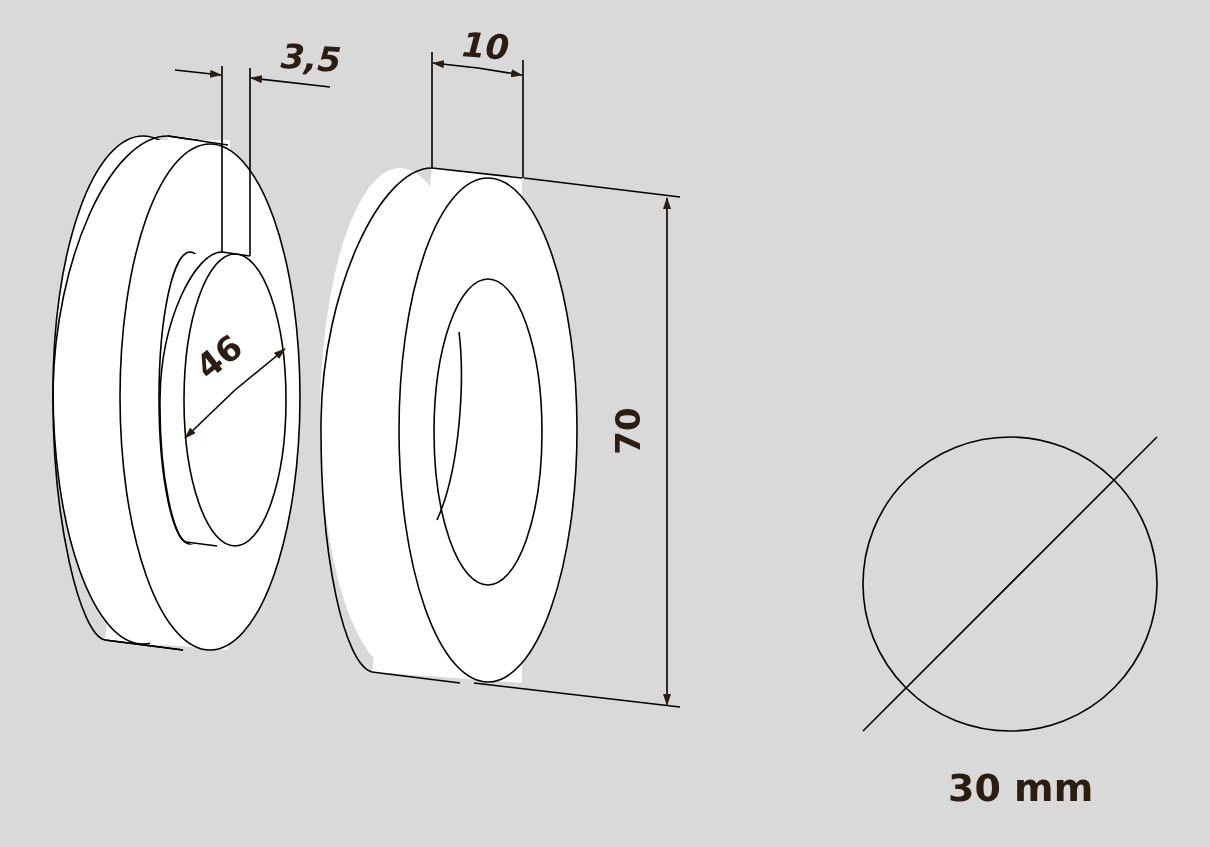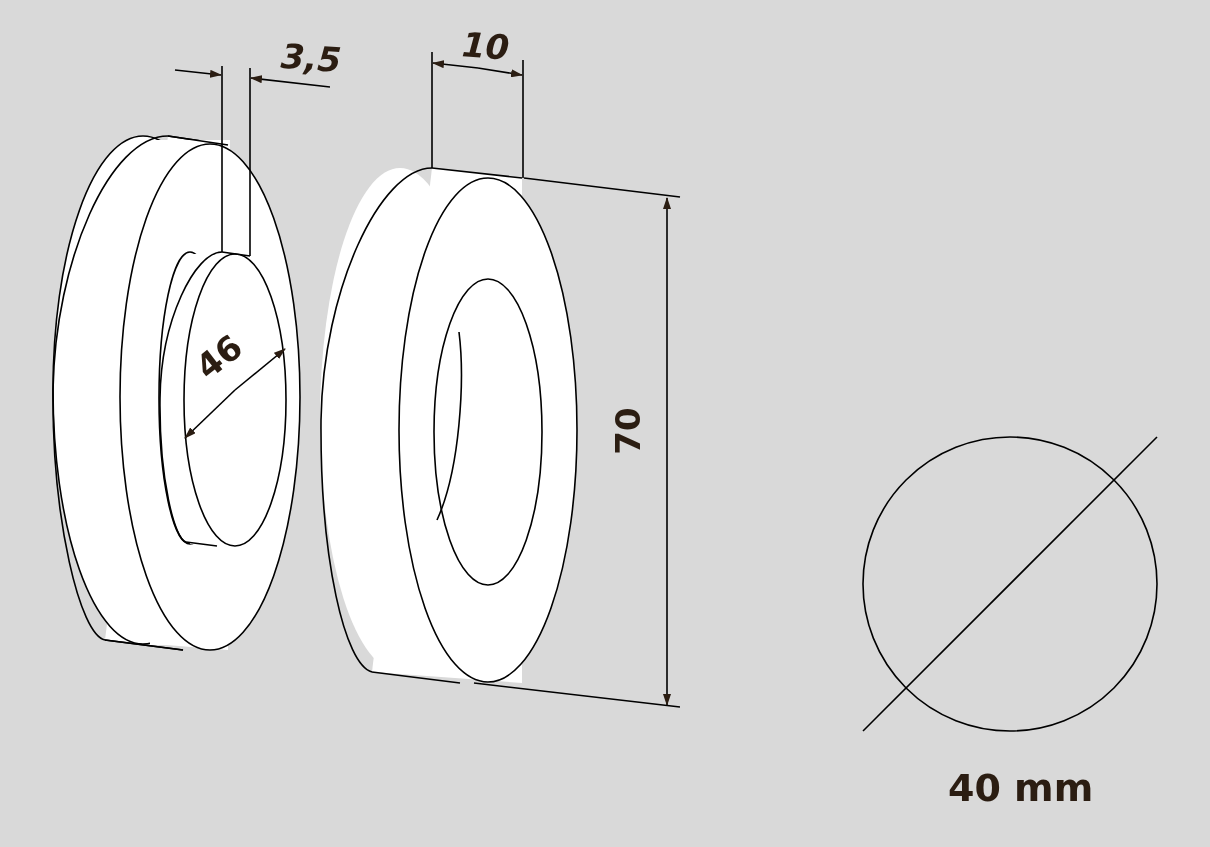--- a/index.html
+++ b/index.html
@@ -86,13 +86,13 @@
   <g stroke="#000" stroke-width="1.6" fill="none">
     <circle cx="1010" cy="584" r="147"></circle>
     <line x1="863" y1="731" x2="1157" y2="437"></line>
   </g>
 </svg>
 
 <div class="label italic" id="dim-3-5">3,5</div>
 <div class="label italic" id="dim-10">10</div>
 <div class="label" id="dim-46">46</div>
 <div class="label" id="dim-70">70</div>
-<div class="label" id="caption">40 mm</div>
+<div class="label" id="caption">30 mm</div>
 
 </body></html>

